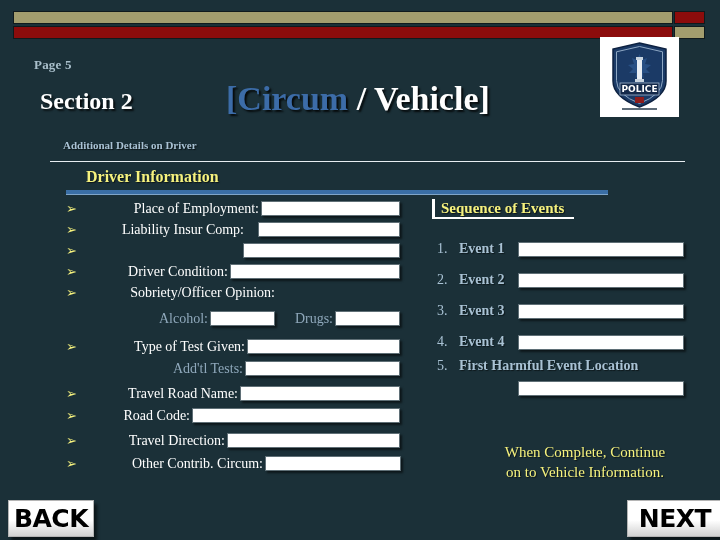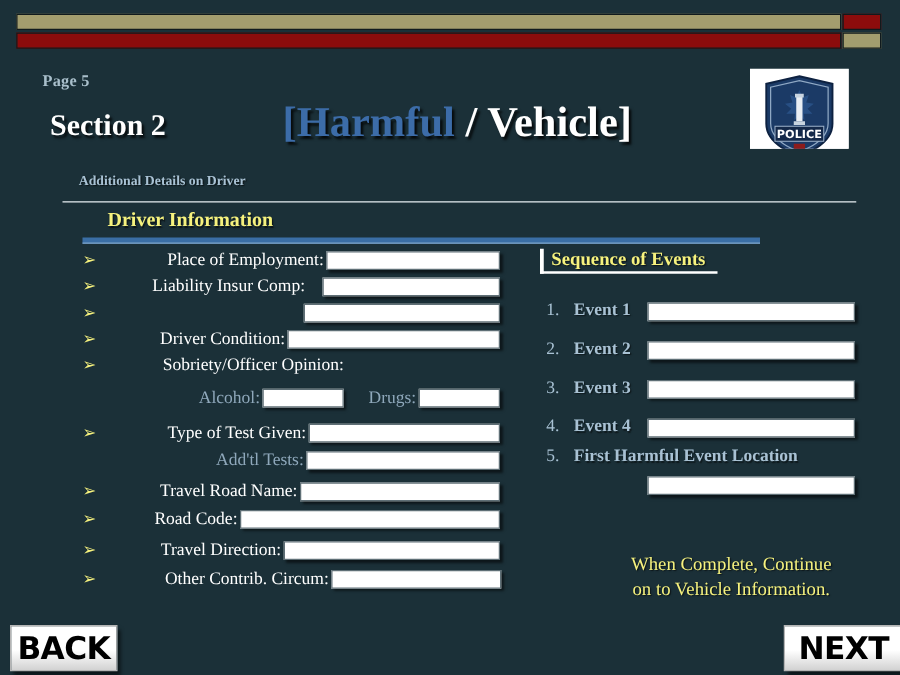--- a/index.html
+++ b/index.html
@@ -36,21 +36,21 @@
   }
   .big-title {
     position:absolute; left:226px; top:80px;
     font-size:34px; font-weight:bold; white-space:nowrap;
   }
   .big-title .blue { color:#3c6ca8; text-shadow: 2px 2px 2px rgba(0,0,0,0.8); }
   .big-title .white { color:#ffffff; text-shadow: 2px 2px 2px rgba(0,0,0,0.8); }
 
   
   .badge {
-    position:absolute; left:600px; top:55px; width:79px; height:64px;
+    position:absolute; left:600px; top:37px; width:79px; height:80px;
     background:#ffffff; overflow:hidden;
   }
   .badge svg { display:block; }
 
   
   .subhead {
     position:absolute; left:63px; top:139px;
     font-size:11px; font-weight:bold; color:#a9c2d4;
     text-shadow: 1px 1px 1px rgba(0,0,0,0.6);
   }
@@ -139,21 +139,21 @@
     </div>
     <div class="bar-row bottom">
       <div class="bar-long" id="bar-bot-long" style="width:660px;background:#8c0c0c;"></div>
       <div class="bar-cap" id="bar-bot-cap" style="width:31px;background:#a39d6e;"></div>
     </div>
   </div>
 
   <div class="page-label">Page 5</div>
   <div class="section-label">Section 2</div>
   <div class="big-title">
-    <span class="blue">[</span><span class="blue">Harmful</span><span class="white"> / Vehicle]</span>
+    <span class="blue">[</span><span class="blue">Circum</span><span class="white"> / Vehicle]</span>
   </div>
 
   <div class="badge">
     <svg width="79" height="76" viewBox="0 0 79 76">
       <rect x="0" y="0" width="79" height="76" fill="#ffffff"></rect>
       <path d="M39.5 6 L66 12 L66 44 Q66 60 39.5 70 Q13 60 13 44 L13 12 Z" fill="#1b3a66" stroke="#0d2140" stroke-width="1.5"></path>
       <path d="M39.5 9.5 L62.5 14.8 L62.5 43.5 Q62.5 57.5 39.5 66.5 Q16.5 57.5 16.5 43.5 L16.5 14.8 Z" fill="none" stroke="#8fa8c4" stroke-width="1"></path>
 
       <path d="M39.5 17 L42 23 L47 21 L45 27 L51 28 L46 32 L50 36 L43 36 L43.6 41 L39.5 38 L35.4 41 L36 36 L29 36 L33 32 L28 28 L34 27 L32 21 L37 23 Z" fill="#2a5489" opacity="0.85"></path>
 

